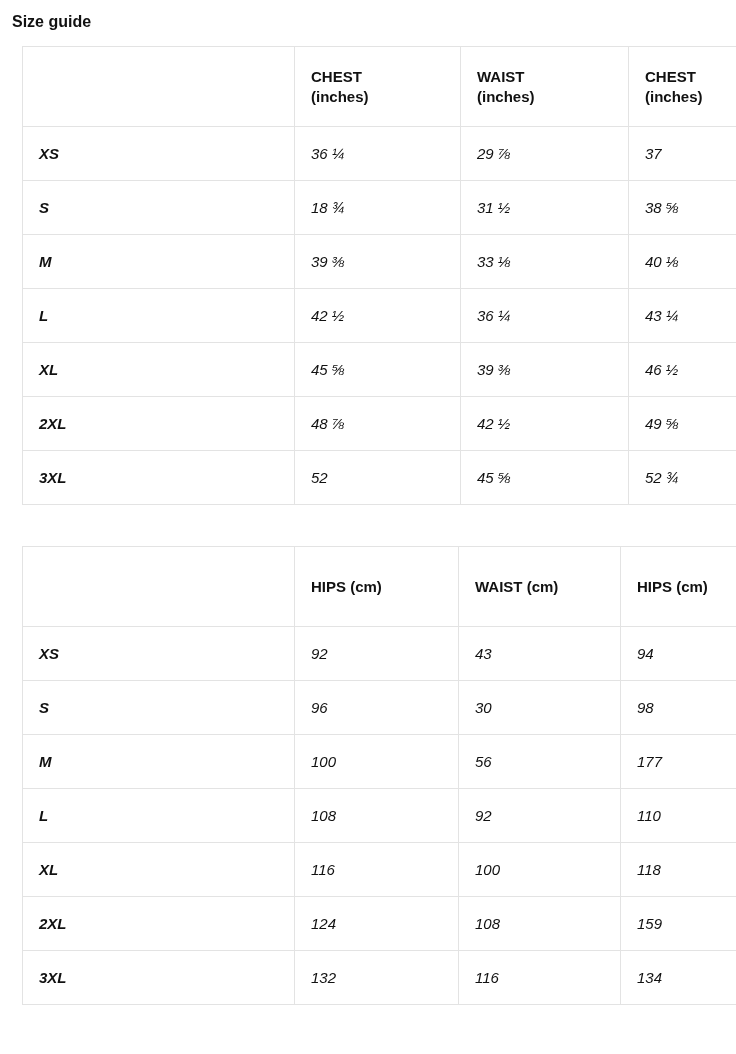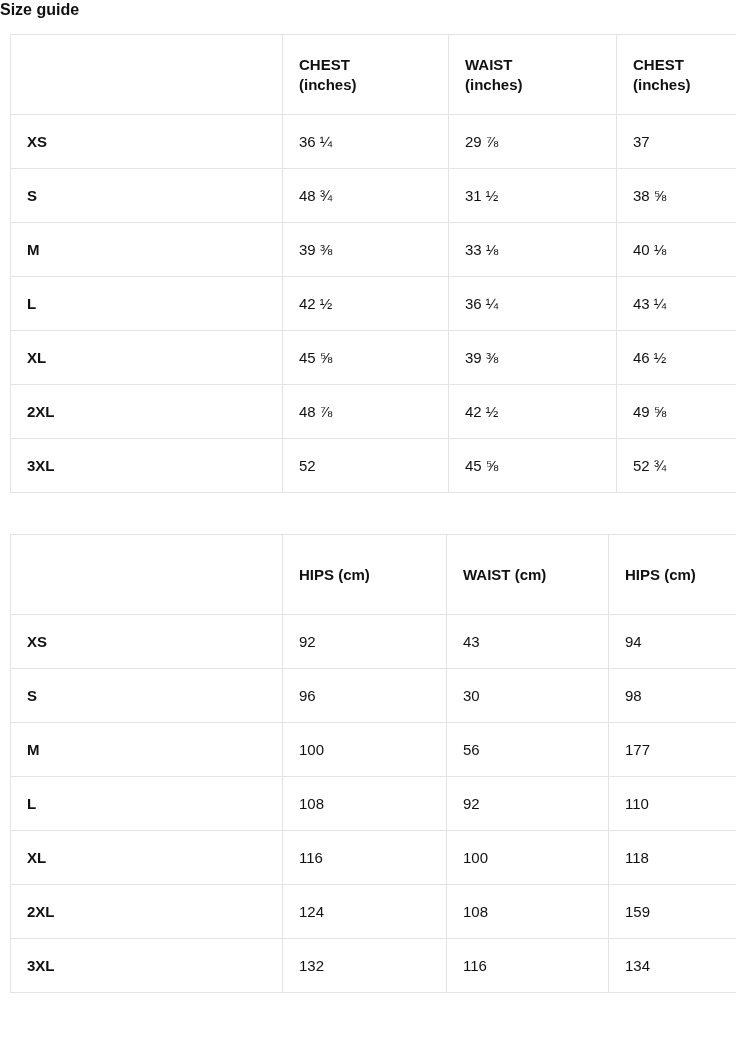--- a/index.html
+++ b/index.html
@@ -10,21 +10,21 @@
   }
   body {
     width: 736px;
     min-height: 1054px;
     font-family: "Liberation Sans", sans-serif;
     color: #111111;
     -webkit-font-smoothing: antialiased;
   }
   .page {
     width: 736px;
-    padding: 0;
+    padding: 12px;
   }
   .page-title {
     font-size: 16px;
     font-weight: bold;
     line-height: 20px;
     margin: 0 0 14px 0;
     padding: 0;
     color: #111111;
   }
   table.size-table {
@@ -45,20 +45,21 @@
   }
   table.size-table th {
     font-weight: bold;
   }
   table.size-table thead th {
     height: 80px;
   }
   table.size-table tbody td,
   table.size-table tbody th {
     height: 54px;
+    font-style: italic;
   }
   table.size-table td {
     font-weight: normal;
   }
   
   #table-inches col.c0 { width: 272px; }
   #table-inches col.c1 { width: 166px; }
   #table-inches col.c2 { width: 168px; }
   #table-inches col.c3 { width: 130px; }
 
@@ -105,21 +106,21 @@
     </thead>
     <tbody>
       <tr>
         <th class="row-label">XS</th>
         <td>36 ¼</td>
         <td>29 ⅞</td>
         <td>37</td>
       </tr>
       <tr>
         <th class="row-label">S</th>
-        <td>48 ¾</td>
+        <td>18 ¾</td>
         <td>31 ½</td>
         <td>38 ⅝</td>
       </tr>
       <tr>
         <th class="row-label">M</th>
         <td>39 ⅜</td>
         <td>33 ⅛</td>
         <td>40 ⅛</td>
       </tr>
       <tr>

